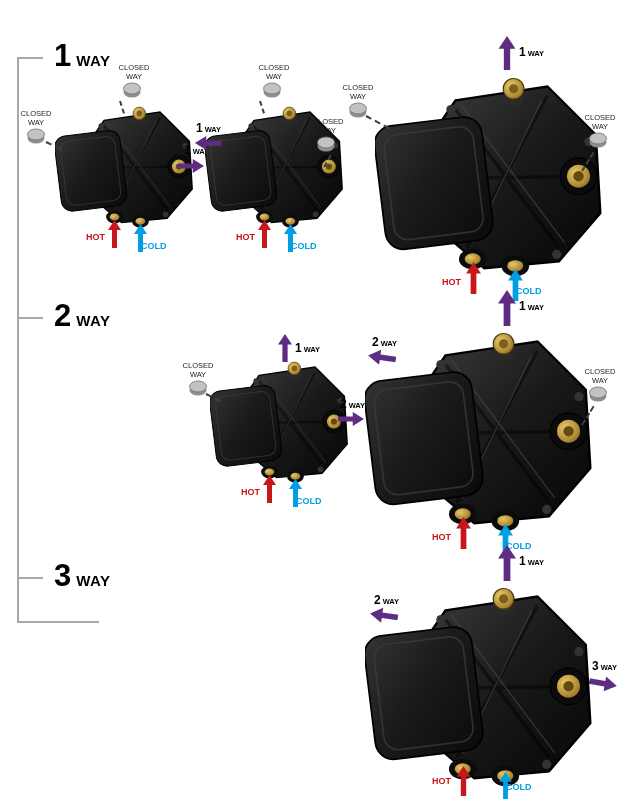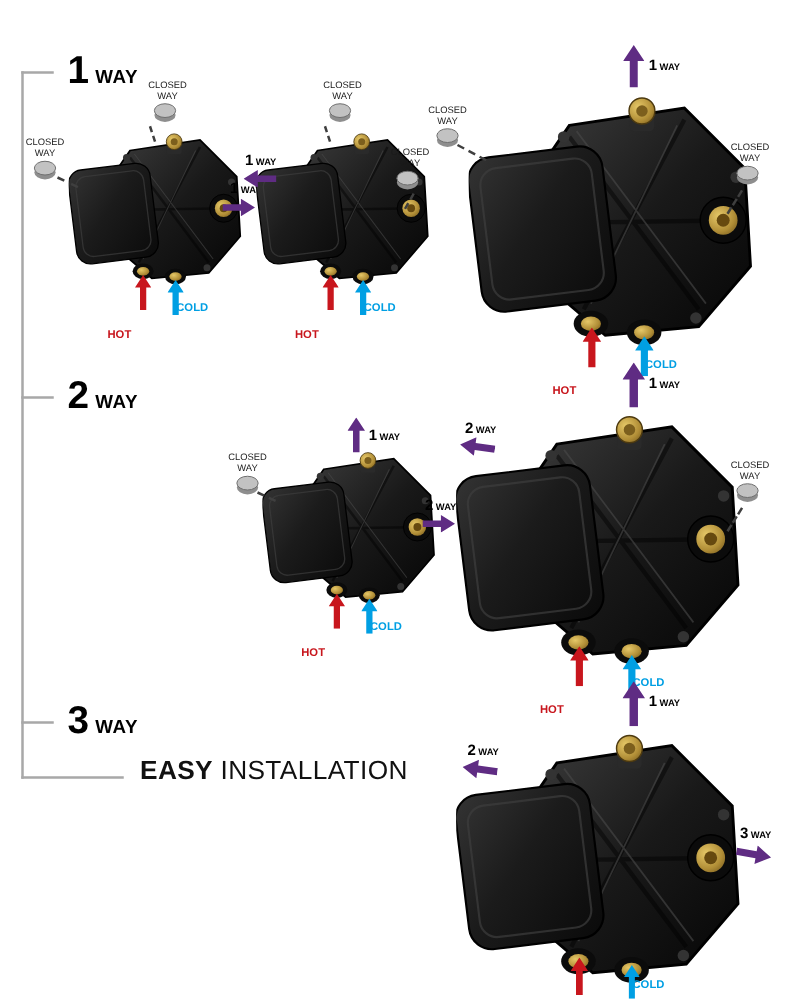--- a/index.html
+++ b/index.html
@@ -20,21 +20,21 @@
   .easy{position:absolute;font-size:21px;color:#111;letter-spacing:.3px;white-space:nowrap;}
   .easy .b{font-weight:700;}
   .easy .r{font-weight:400;margin-left:6px;}
   
   .closed-label{position:absolute;width:44px;text-align:center;font-size:7.5px;line-height:1.15;color:#1a1a1a;font-weight:400;}
   
   .way-label{position:absolute;white-space:nowrap;color:#000;display:flex;align-items:baseline;}
   .way-label .n{font-size:12px;font-weight:700;line-height:1;}
   .way-label .w{font-size:7.5px;font-weight:700;margin-left:2px;}
   
-  .hot-label{position:absolute;font-size:9px;font-weight:700;color:#c8161d;margin-top:30px;}
+  .hot-label{position:absolute;font-size:9px;font-weight:700;color:#c8161d;}
   .cold-label{position:absolute;font-size:9px;font-weight:700;color:#009fe3;}
   
   .dash{position:absolute;border-top:2px dashed #3f3f3f;transform-origin:left center;height:0;}
   svg.icon{position:absolute;overflow:visible;}
 </style>
 </head>
 <body>
 
 <div id="page">
 
@@ -107,23 +107,20 @@
     <span class="word">WAY</span>
   </div>
   <div class="heading" style="left:54px;top:300px">
     <span class="num">2</span>
     <span class="word">WAY</span>
   </div>
   <div class="heading" style="left:54px;top:560px">
     <span class="num">3</span>
     <span class="word">WAY</span>
   </div>
-  <div class="easy" style="left:112px;top:605px">
-    <span class="b">EASY</span><span class="r">INSTALLATION</span>
-  </div>
 
   <svg class="icon" style="left:55px;top:105px" width="140" height="126" viewBox="0 0 200 180">
       <use href="#valve"></use>
     </svg>
   <div class="closed-label" style="left:112px;top:64px">
     <div>CLOSED</div>
       <div>WAY</div>
   </div>
   <svg class="icon" style="left:122px;top:82px" width="20" height="16" viewBox="0 0 20 16">
       <use href="#plug"></use>

